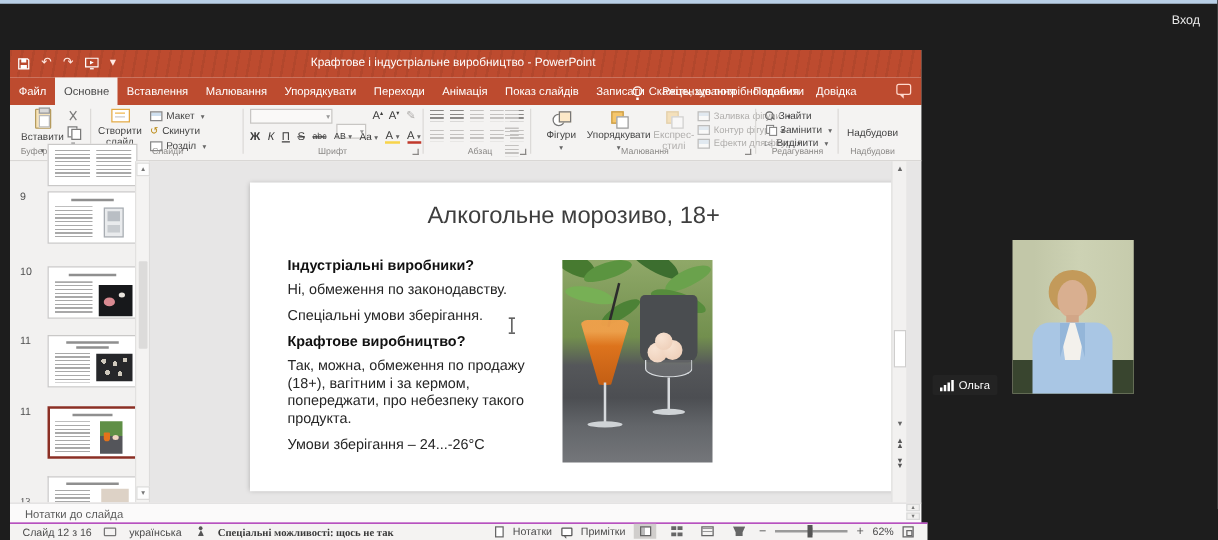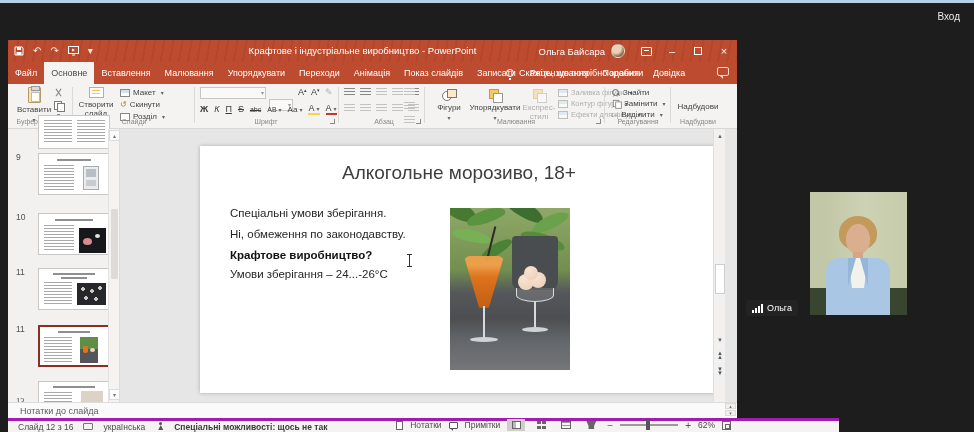--- a/index.html
+++ b/index.html
@@ -122,23 +122,23 @@
   .vscroll{left:593px;top:0;width:12px;height:273px;background:#f2f1f0;border-left:1px solid #e0dfde;}
   .vs-thumb{left:1px;top:135px;width:10px;height:30px;background:#fff;border:1px solid #cfcecd;}
   .arrbtn{left:0px;width:12px;height:11px;text-align:center;font-size:6px;color:#666;line-height:11px;}
   .dblarr{left:0px;width:12px;text-align:center;font-size:6px;color:#555;line-height:4px;}
   .collapse{left:710px;top:76px;font-size:8px;color:#777;}
 
   
   .notesbar{left:0;top:362px;width:729px;height:16px;background:#fbfafa;border-top:1px solid #dddcdb;color:#5b5b5b;font-size:9px;line-height:16px;padding-left:12px;}
   .notearrows{right:1px;top:363px;width:11px;height:14px;display:flex;flex-direction:column;gap:1px;}
   .notearrows span{height:6px;background:#f1f0ef;border:1px solid #dadada;font-size:5px;line-height:5px;text-align:center;color:#777;}
-  .statusbar{left:0;top:378px;width:831px;height:14px;background:#f4f3f2;border-top:3px solid #a21caf;font-size:8.5px;color:#4c4c4c;display:flex;align-items:center;}
+  .statusbar{left:0;top:378px;width:734px;height:14px;background:#f4f3f2;border-top:1px solid #a21caf;font-size:8.5px;color:#4c4c4c;display:flex;align-items:center;}
   .statusbar .sp{margin-left:10px;white-space:nowrap;}
-  .accessib{font-weight:bold;color:#3a3a3a;}
+  .accessib{font-weight:bold;color:#3a3a3a;font-family:Liberation Serif, serif;}
   .kbic{width:10px;height:7px;border:1px solid #777;border-radius:1px;margin-left:10px;}
   .personic{width:7px;height:9px;position:relative;margin-left:12px;}
   .personic::before{content:"";position:absolute;left:2px;top:0;width:3px;height:3px;border-radius:50%;background:#555;}
   .personic::after{content:"";position:absolute;left:1px;top:3px;width:5px;height:5px;background:#555;clip-path:polygon(50% 0,100% 100%,0 100%);}
   .sright{position:absolute;right:6px;top:378px;height:14px;display:flex;align-items:center;gap:7px;font-size:8.5px;color:#4c4c4c;}
   .pageic{width:7px;height:9px;border:1px solid #666;background:#fff;}
   .bubbleic{width:9px;height:7px;border:1px solid #555;border-radius:1px;position:relative;background:#fff;}
   .bubbleic::after{content:"";position:absolute;left:1px;top:6px;border-left:2px solid transparent;border-top:2px solid #555;}
   .viewbtn{width:18px;height:12px;display:flex;align-items:center;justify-content:center;}
   .viewbtn.sel{background:#d0cecc;}
@@ -197,32 +197,20 @@
         <span>
           <svg width="11" height="10" viewBox="0 0 11 10">
               <rect x="0.5" y="0.5" width="10" height="7" fill="none" stroke="#fff"></rect>
               <path d="M4 2.5l3 1.5-3 1.5z" fill="#fff"></path>
               <rect x="4" y="8.5" width="3" height="1" fill="#fff"></rect>
             </svg>
         </span>
         <span class="g">▾</span>
       </div>
       <div class="abs wtitle">Крафтове і індустріальне виробництво  -  PowerPoint</div>
-      <div class="abs tbright">
-        <span class="uname">Ольга Байсара</span>
-        <span class="avatar"></span>
-        <span class="winbtn">
-            <span class="ribopts"></span>
-          </span>
-        <span class="winbtn">–</span>
-        <span class="winbtn">
-            <span class="restore-box"></span>
-          </span>
-        <span class="winbtn">×</span>
-      </div>
     </div>
 
     <div class="abs tabrow">
       <span class="tab">Файл</span>
       <span class="tab sel">Основне</span>
       <span class="tab">Вставлення</span>
       <span class="tab">Малювання</span>
       <span class="tab">Упорядкувати</span>
       <span class="tab">Переходи</span>
       <span class="tab">Анімація</span>
@@ -418,23 +406,25 @@
           <div class="abs sbtn" style="left:0;top:1px;">▴</div>
           <div class="abs" style="left:2px;top:80px;width:7px;height:70px;background:#dcdbda;border-radius:1px;"></div>
           <div class="abs sbtn" style="left:0;top:260px;">▾</div>
         </div>
       </div>
 
       <div class="abs editor">
         <div class="abs slide">
           <div class="abs stitle">Алкогольне морозиво, 18+</div>
           <div class="abs sbody">
+            <p class="b">Індустріальні виробники?</p>
+            <p>Ні, обмеження по законодавству.</p>
             <p>Спеціальні умови зберігання.</p>
-            <p>Ні, обмеження по законодавству.</p>
             <p class="b">Крафтове виробництво?</p>
+            <p>Так, можна, обмеження по продажу (18+), вагітним і за кермом, попереджати, про небезпеку такого продукта.</p>
             <p>Умови зберігання – 24...-26°C</p>
           </div>
           <div class="abs caret"></div>
           <div class="abs simg">
             <div class="leaf" style="left:-6px;top:-4px;width:34px;height:16px;background:#477a30;transform:rotate(24deg);"></div>
             <div class="leaf" style="left:16px;top:2px;width:40px;height:13px;background:#5b9440;transform:rotate(-18deg);"></div>
             <div class="leaf" style="left:52px;top:-6px;width:44px;height:15px;background:#3c6e2f;transform:rotate(30deg);"></div>
             <div class="leaf" style="left:80px;top:8px;width:40px;height:13px;background:#6aa24c;transform:rotate(-26deg);"></div>
             <div class="leaf" style="left:2px;top:22px;width:40px;height:12px;background:#77b055;transform:rotate(12deg);"></div>
             <div class="leaf" style="left:70px;top:26px;width:46px;height:13px;background:#568c3c;transform:rotate(18deg);"></div>

